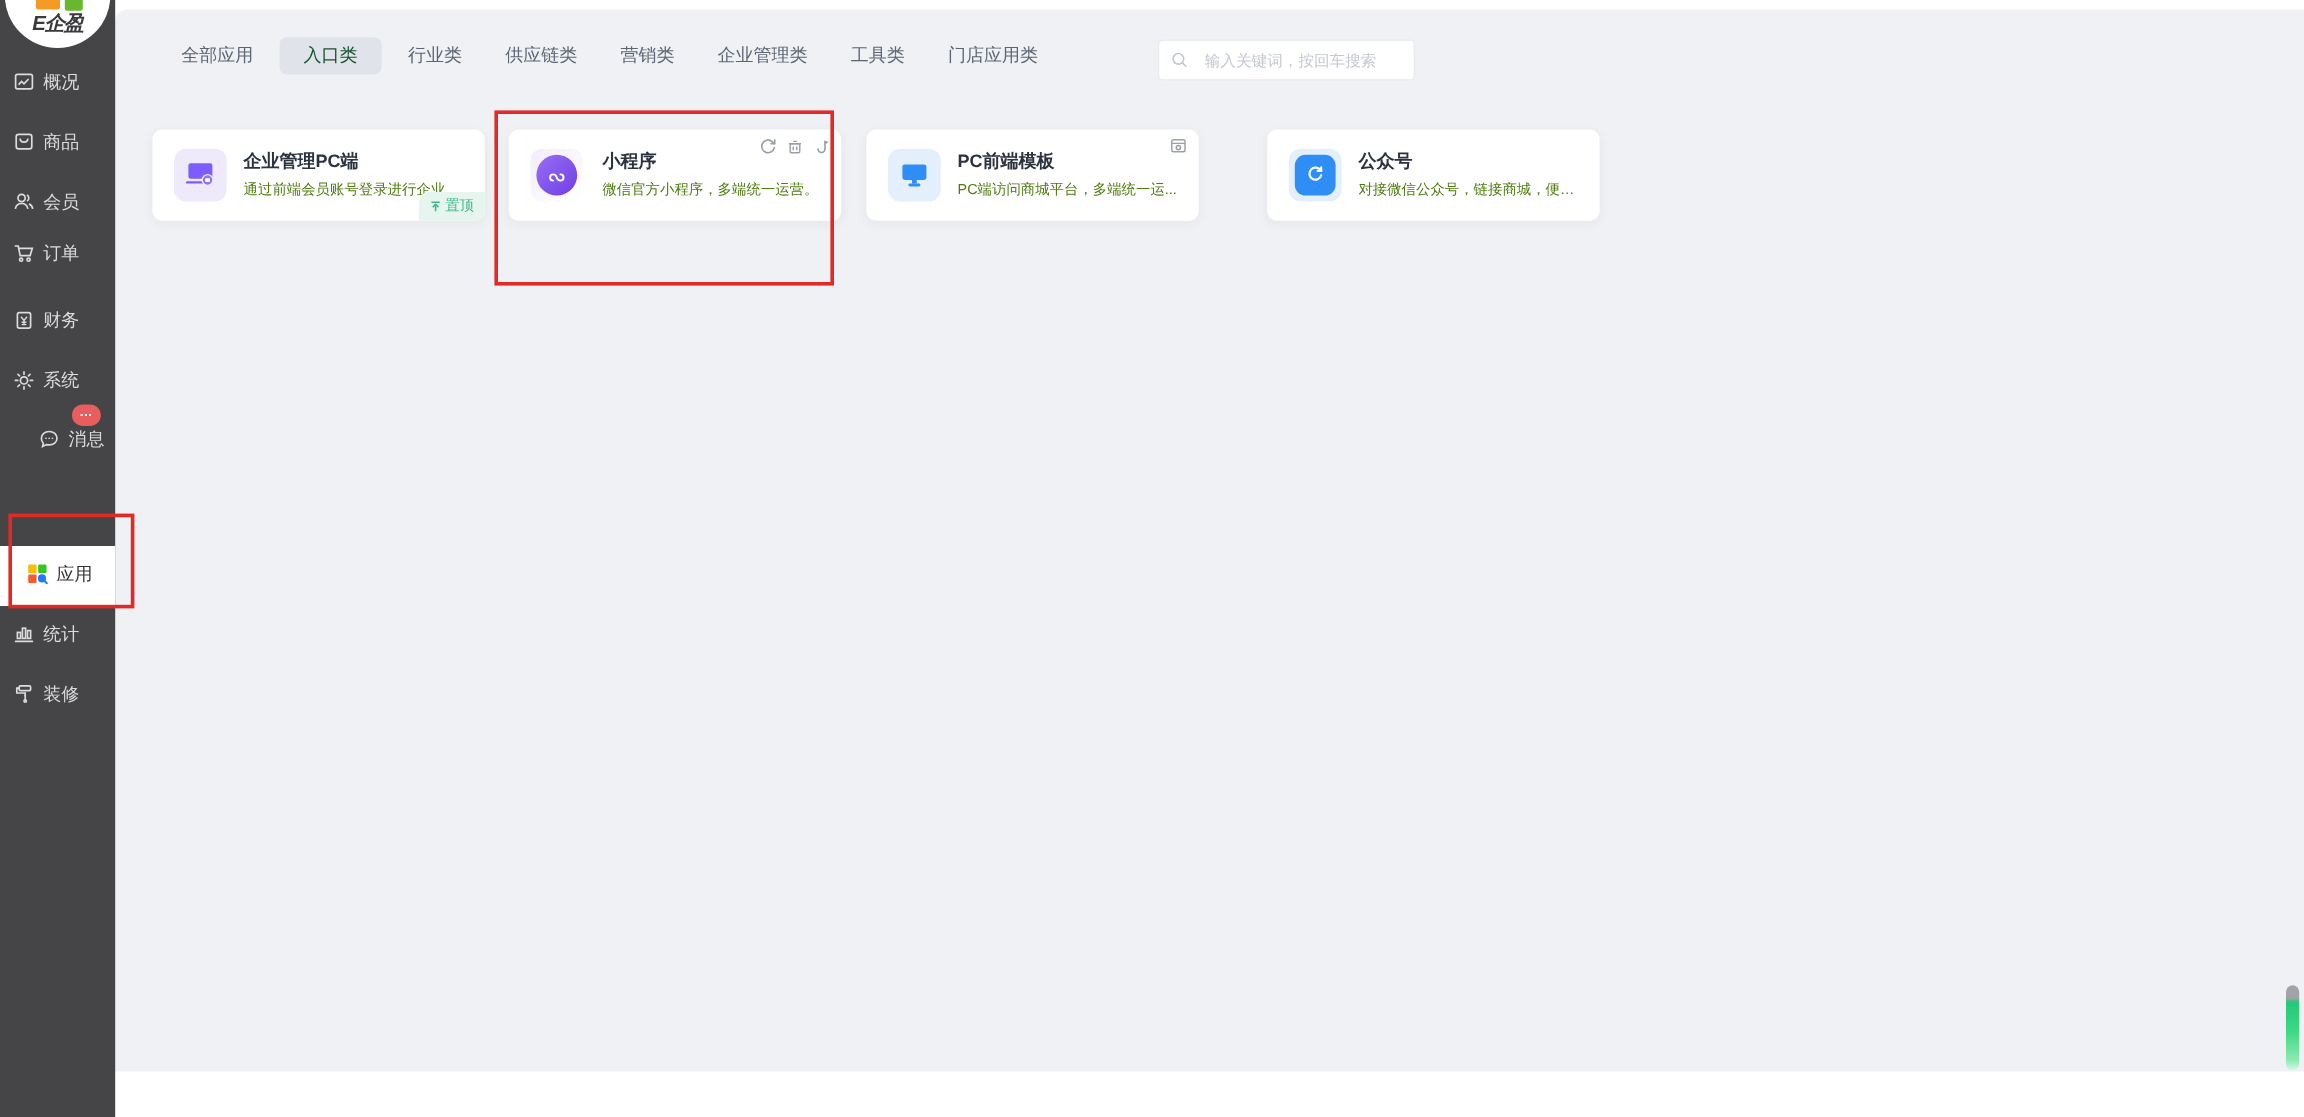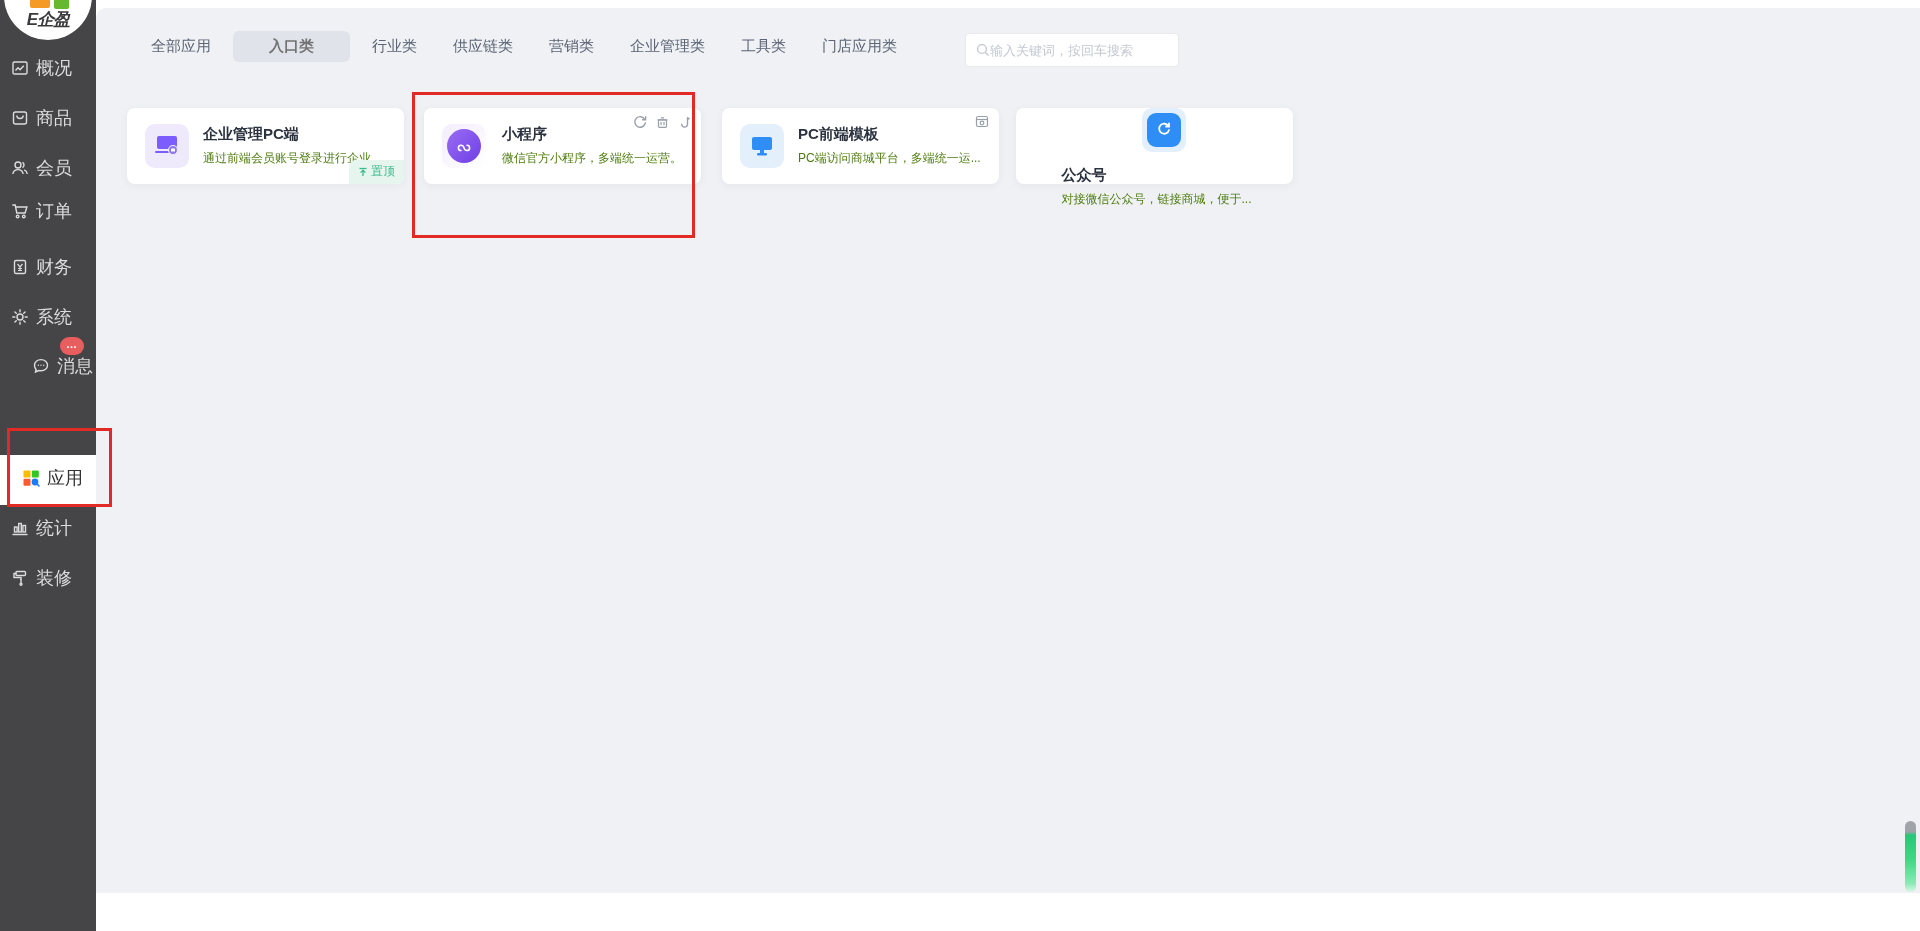--- a/index.html
+++ b/index.html
@@ -11,40 +11,40 @@
   .sidebar { position:absolute; left:0; top:0; width:96px; height:931px; background:#454547; z-index:2; }
   .logo-circle { position:absolute; left:4px; top:-48px; width:88px; height:88px; border-radius:50%;
     background:#fff; overflow:hidden; }
   .logo-blocks { position:absolute; left:0; top:42px; width:88px; height:16px; }
   .logo-block-orange { position:absolute; left:26px; top:2px; width:20px; height:12px; background:#f59b25; border-radius:2px; }
   .logo-block-green { position:absolute; left:50px; top:0; width:15px; height:15px; background:#67b82f; border-radius:2px; }
   .logo-text { position:absolute; left:0; top:56px; width:88px; text-align:center;
     font-style:italic; font-weight:900; font-size:17px; color:#3a3a3c; letter-spacing:-1px;
     text-shadow:0 0 2px #fff; }
   .nav-item { position:absolute; left:0; width:96px; height:30px; display:flex; align-items:center;
-    padding-left:11px; gap:7px; color:#dcdcde; font-size:18px; cursor:pointer; }
+    padding-left:11px; gap:7px; color:#dcdcde; font-size:15px; cursor:pointer; }
   .nav-item svg { flex:0 0 auto; }
   .nav-active-bg { position:absolute; left:0; top:455px; width:96px; height:50px; background:#ffffff; }
   .nav-item.active { color:#333;padding-left:22px; }
   .msg-badge { position:absolute; left:60px; top:337px; width:24px; height:18px; border-radius:9px;
     background:#e85d5d; color:#fff; font-size:11px; font-weight:bold; display:flex; align-items:center;
     justify-content:center; letter-spacing:1px; line-height:1; padding-bottom:4px; }
 
   
   .panel { position:absolute; left:96px; top:8px; width:1824px; height:885px;
     background:#eff1f4; border-top-left-radius:10px; z-index:1; }
 
   
   .tabs { position:absolute; left:133px; top:30px; height:32px; display:flex; align-items:center; z-index:3; }
   .tab { color:#5c6575; font-size:15px; padding:6px 14px; margin:0 4px; cursor:pointer; white-space:nowrap; }
-  .tab.selected { background:#e0e3e9; color:#737373; font-weight:bold; border-radius:6px; padding:6px 36px; }
+  .tab.selected { background:#e0e3e9; color:#14532d; font-weight:normal; border-radius:6px; padding:6px 20px; }
 
   
   .searchbox { position:absolute; left:965px; top:33px; width:214px; height:34px; background:#fff;
-    border:1px solid #e7e9ec; border-radius:4px; display:flex; align-items:center; gap:0;
+    border:1px solid #e7e9ec; border-radius:4px; display:flex; align-items:center; gap:14px;
     padding:0 10px; z-index:3; }
   .searchbox input { border:none; outline:none; flex:1; font-size:13px; color:#333;
     font-family:"Liberation Sans","DejaVu Sans",sans-serif; background:transparent; }
   .searchbox input::placeholder { color:#c3c8d1; }
 
   
   .card { position:absolute; top:108px; width:277px; height:76px; background:#fff; border-radius:8px;
     box-shadow:0 2px 10px rgba(30,40,60,0.05); display:flex; align-items:center; padding-left:18px;
     gap:14px; z-index:3; cursor:pointer; }
   .card-icon { width:44px; height:44px; border-radius:10px; display:flex; align-items:center;
@@ -177,21 +177,21 @@
       <span class="act">
         <svg width="14" height="13" viewBox="0 0 14 13" fill="none" stroke="#9aa0aa" stroke-width="1.2">
           <rect x="1.5" y="1.5" width="11" height="10" rx="1.5"></rect>
           <path d="M1.5 4.5h11"></path>
             <circle cx="7" cy="8" r="1.8"></circle>
         </svg>
       </span>
     </div>
   </div>
 
-  <div class="card" style="left:1016px;flex-direction:column;">
+  <div class="card" style="left:1056px;">
     <div class="card-icon ci-blue-light">
       <div class="oa-square">
         <svg width="20" height="20" viewBox="0 0 20 20" fill="none" stroke="#fff" stroke-width="1.8" stroke-linecap="round">
           <path d="M14.5 6.2A5 5 0 1 0 15 10"></path>
             <path d="M15 3.5v3h-3"></path>
         </svg>
       </div>
     </div>
     <div class="card-texts">
       <div class="card-title">公众号</div>

